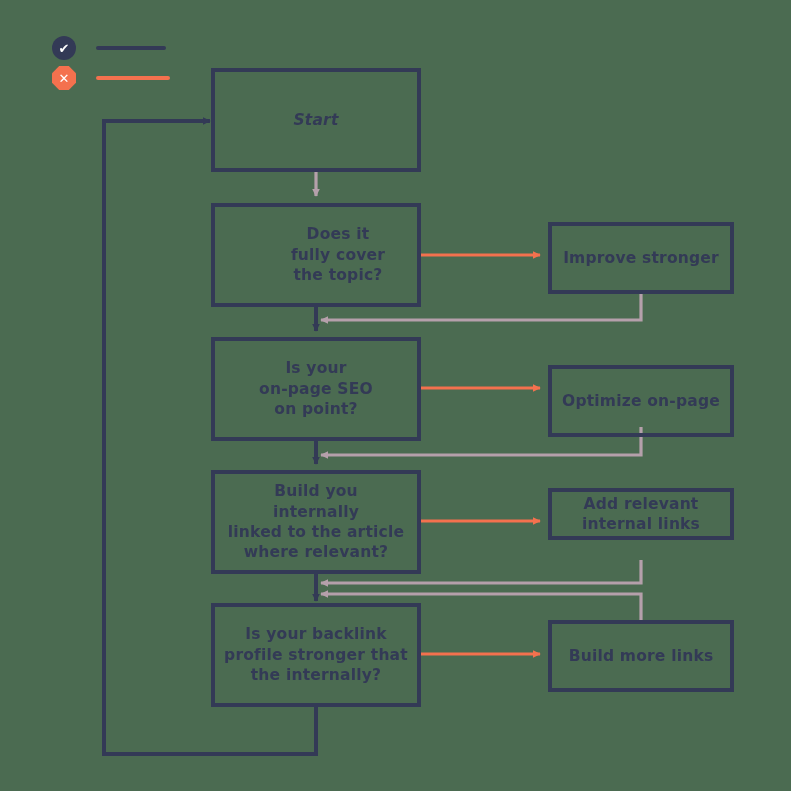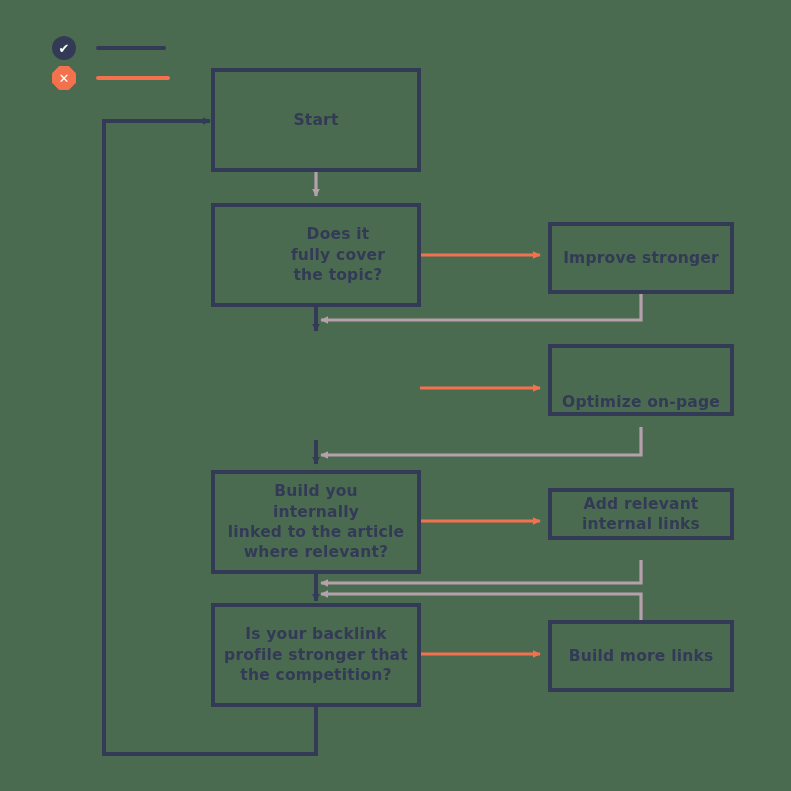--- a/index.html
+++ b/index.html
@@ -21,21 +21,21 @@
     text-align:center;
     color:#333a56;
     font-weight:bold;
     line-height:1.32;
     letter-spacing:.2px;
     background:transparent;
   }
   .node .lines{white-space:pre-line;}
   .decision{font-size:15.5px;}
   .action{font-size:15.5px;}
-  .terminal{font-size:15.5px;}
+  .terminal{font-size:15.5px;font-style:italic;}
 
   .legend{position:absolute;left:0;top:0;}
   .legend-row{position:absolute;display:flex;align-items:center;}
   .badge{
     width:24px;height:24px;
     display:flex;align-items:center;justify-content:center;
     color:#fff;font-size:13px;font-weight:bold;line-height:1;
   }
   .badge.yes{background:#333a56;border-radius:50%;}
   .badge.no{background:#f4714e;
@@ -104,39 +104,44 @@
   <div class="node terminal" style="left:211px;top:68px;width:210px;height:104px;">
     <span class="lines">Start</span>
   </div>
 
   <div class="node decision" style="left:211px;top:203px;width:210px;height:104px;padding-left:44px;">
     <span class="lines">Does it
 fully cover
 the topic?</span>
   </div>
 
+  <div class="node decision" style="left:211px;top:337px;width:210px;height:104px;">
+    <span class="lines">Is your
+on-page SEO
+on point?</span>
+  </div>
 
   <div class="node decision" style="left:211px;top:470px;width:210px;height:104px;">
     <span class="lines">Build you
 internally
 linked to the article
 where relevant?</span>
   </div>
 
   <div class="node decision" style="left:211px;top:603px;width:210px;height:104px;">
     <span class="lines">Is your backlink
 profile stronger that
-the competition?</span>
+the internally?</span>
   </div>
 
   <div class="node action" style="left:548px;top:222px;width:186px;height:72px;">
     <span class="lines">Improve stronger</span>
   </div>
 
-  <div class="node action" style="left:548px;top:344px;width:186px;height:72px;align-items:flex-end;">
+  <div class="node action" style="left:548px;top:365px;width:186px;height:72px;">
     <span class="lines">Optimize on-page</span>
   </div>
 
   <div class="node action" style="left:548px;top:488px;width:186px;height:52px;">
     <span class="lines">Add relevant
 internal links</span>
   </div>
 
   <div class="node action" style="left:548px;top:620px;width:186px;height:72px;">
     <span class="lines">Build more links</span>

